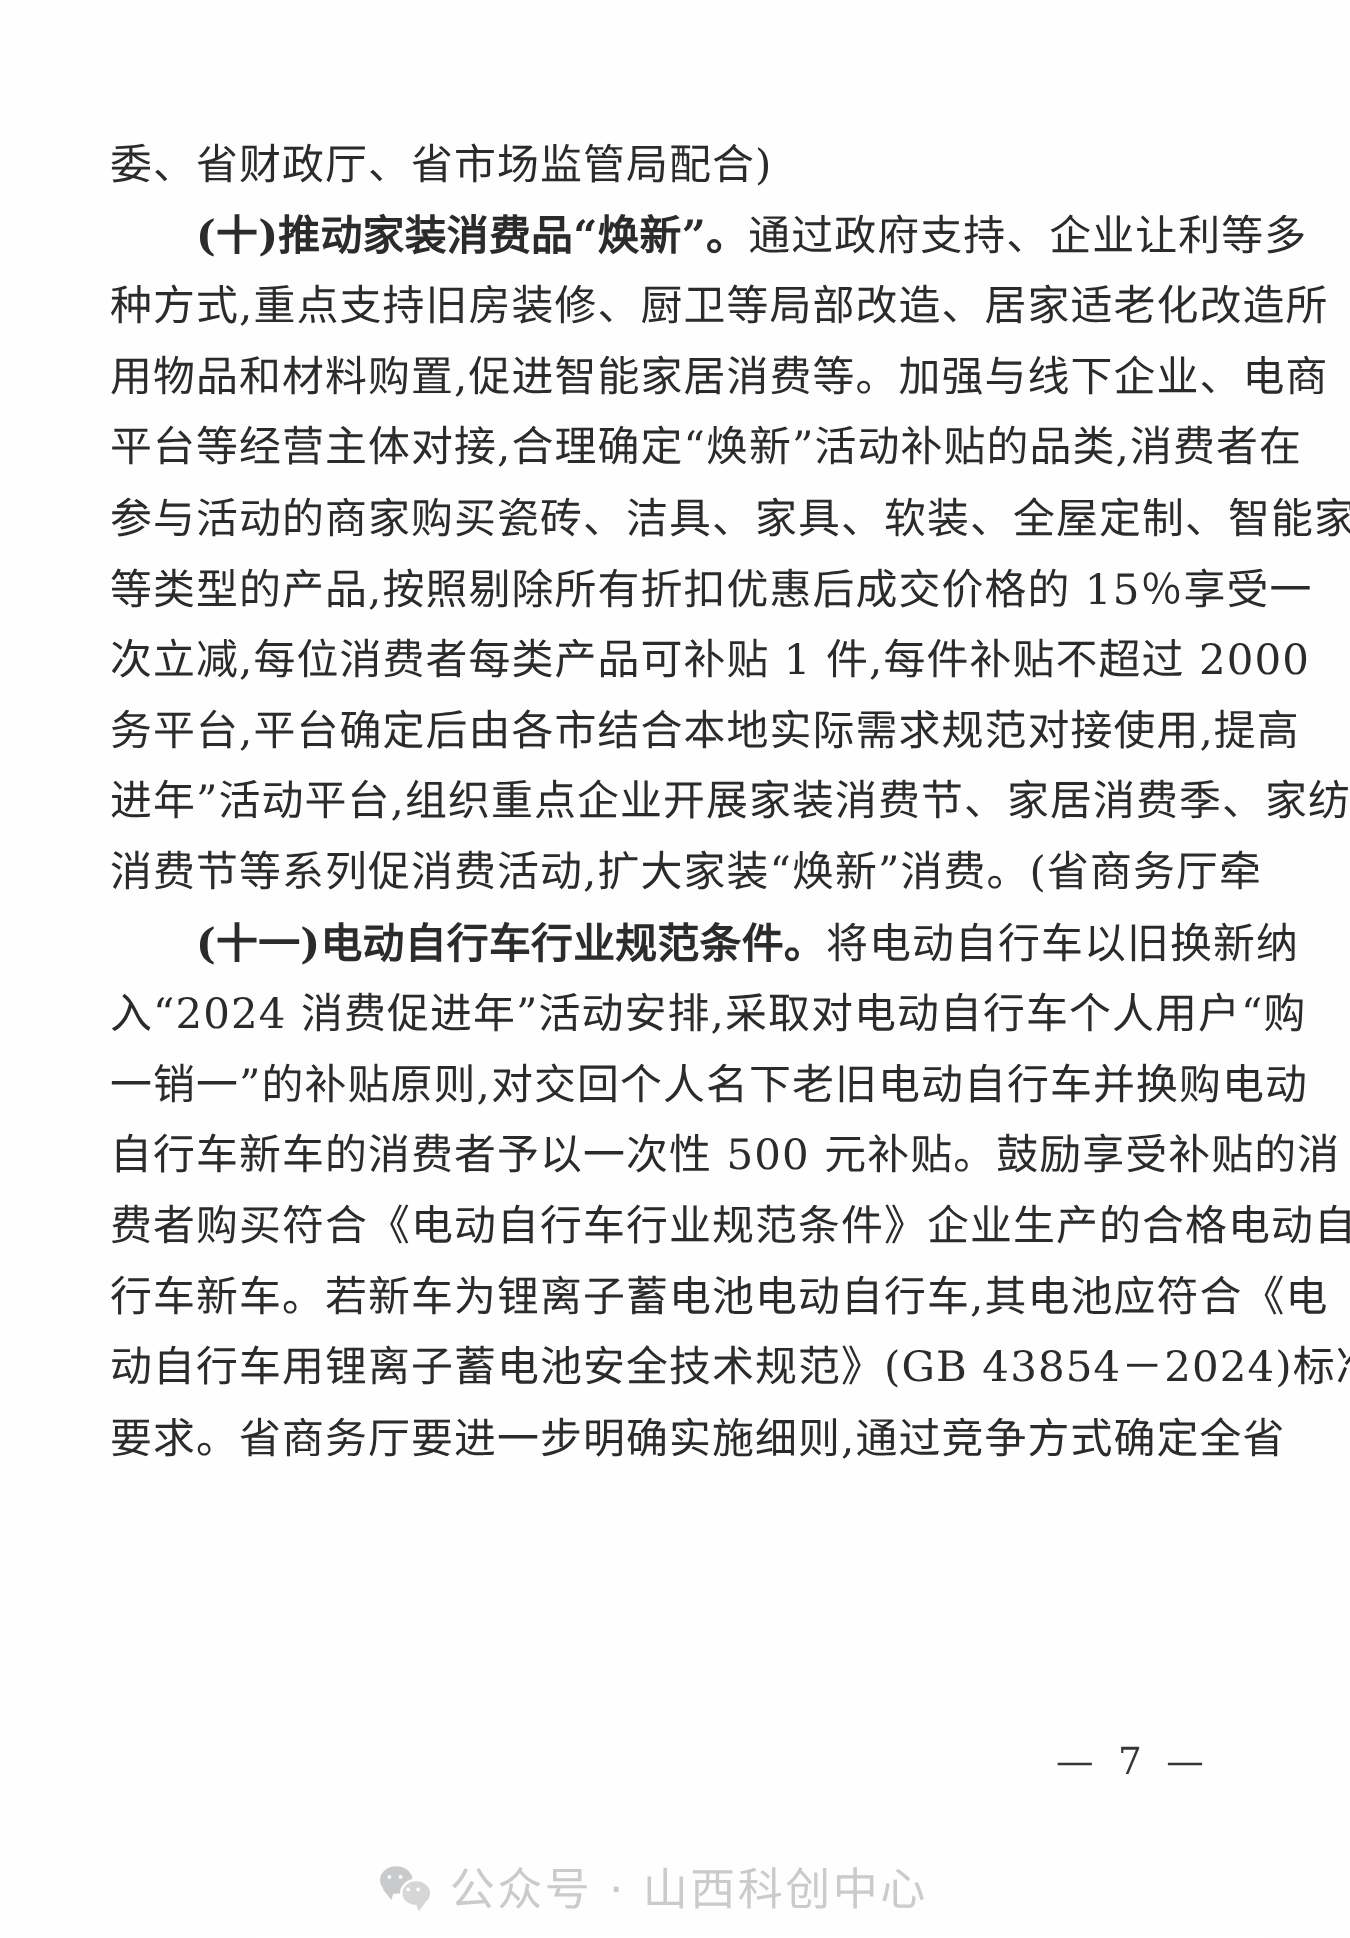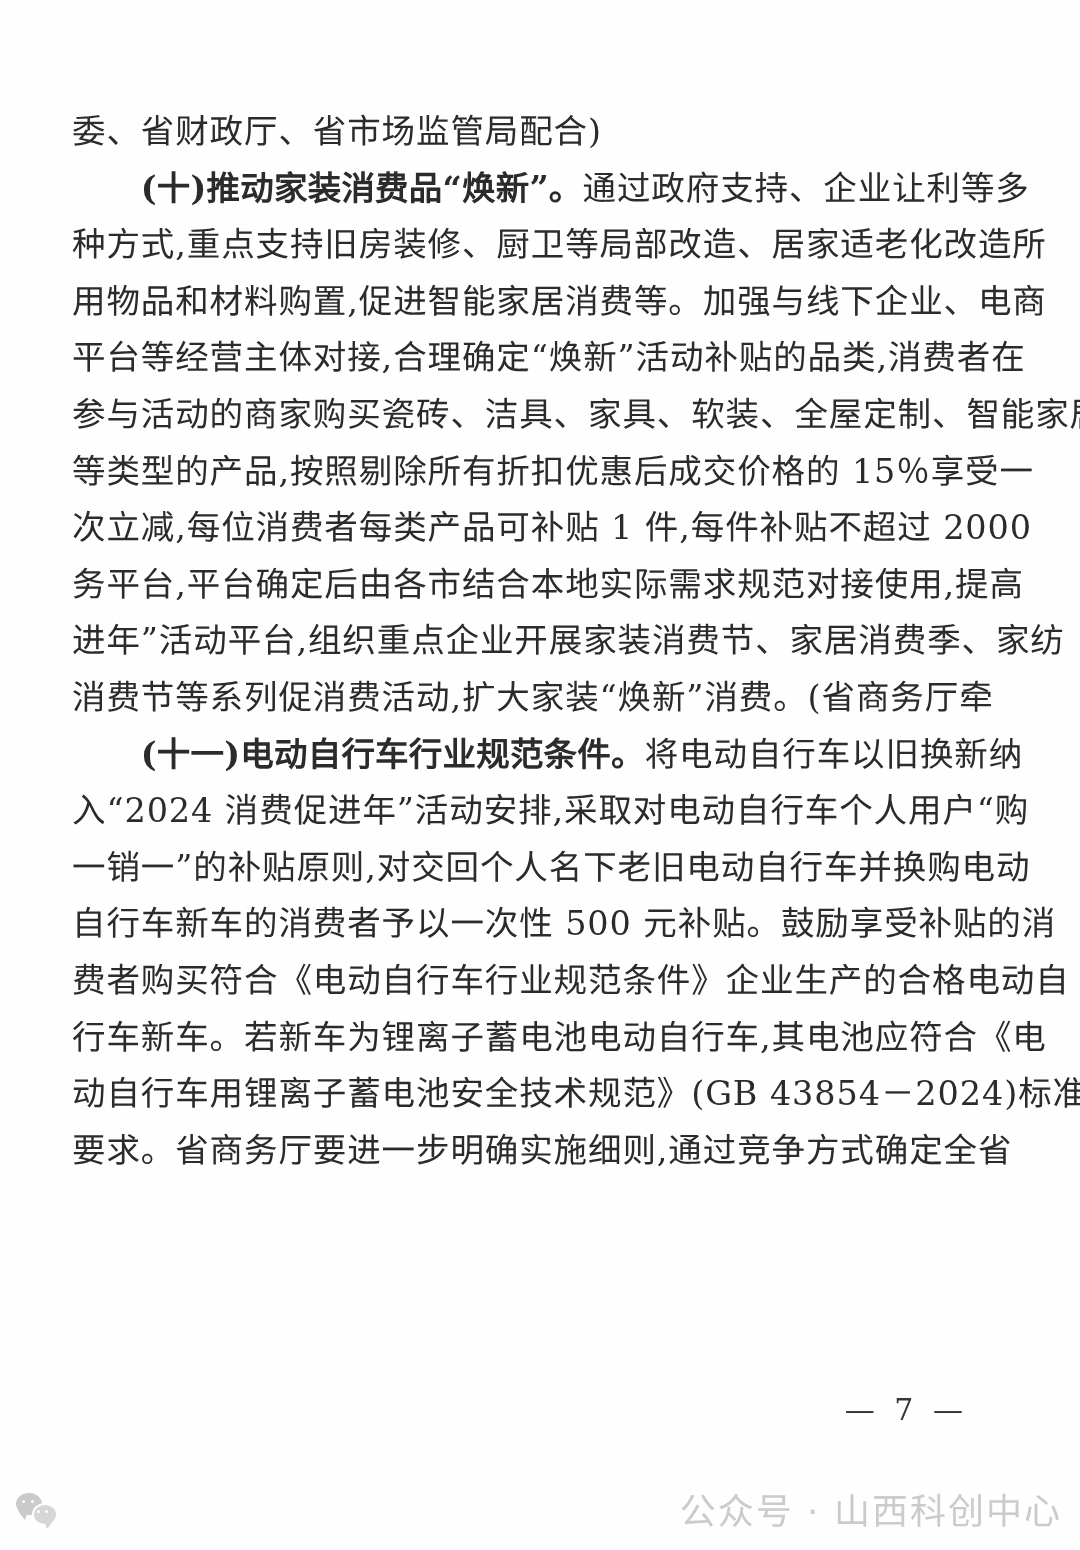--- a/index.html
+++ b/index.html
@@ -20,21 +20,21 @@
     position: relative;
     width: 1080px;
     height: 1550px;
     background: #fefefe;
     box-sizing: border-box;
   }
 
   
   .doc-body {
     position: absolute;
-    left: 72px;
+    left: 88px;
     top: 104px;
     width: 880px;
   }
 
   .line {
     font-size: 33.5px;
     line-height: 56.6px;
     color: #2b2b2b;
     letter-spacing: 0.4px;
     white-space: pre;
@@ -65,24 +65,23 @@
     font-family: "DejaVu Serif", "Liberation Serif", serif;
   }
 
   
   .watermark {
     position: absolute;
     left: 0;
     top: 1482px;
     width: 1046px;
     display: flex;
-    justify-content: space-between;
+    justify-content: center;
     align-items: center;
     gap: 14px;
-    margin-left: 16px;
   }
   .wm-icon {
     width: 42px;
     height: 34px;
     position: relative;
     flex: 0 0 auto;
   }
   .wm-icon .b1, .wm-icon .b2 {
     position: absolute;
     background: #c8cacc;

